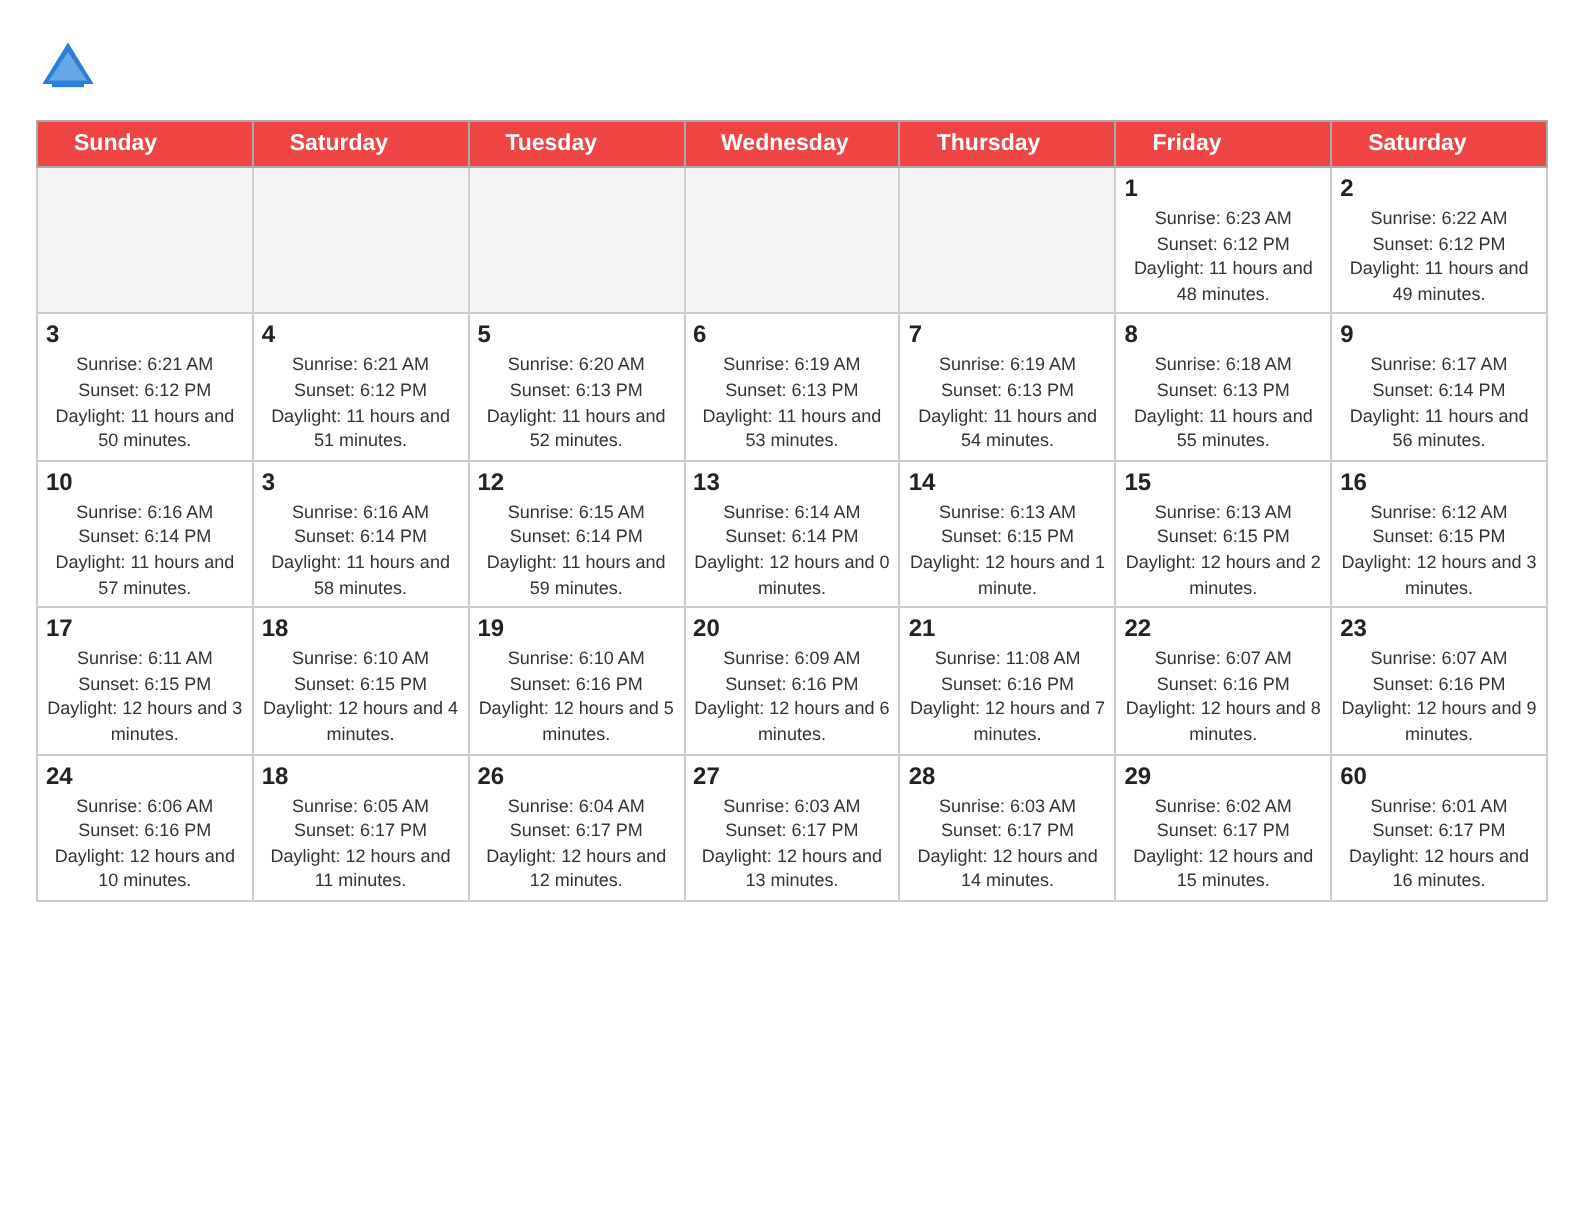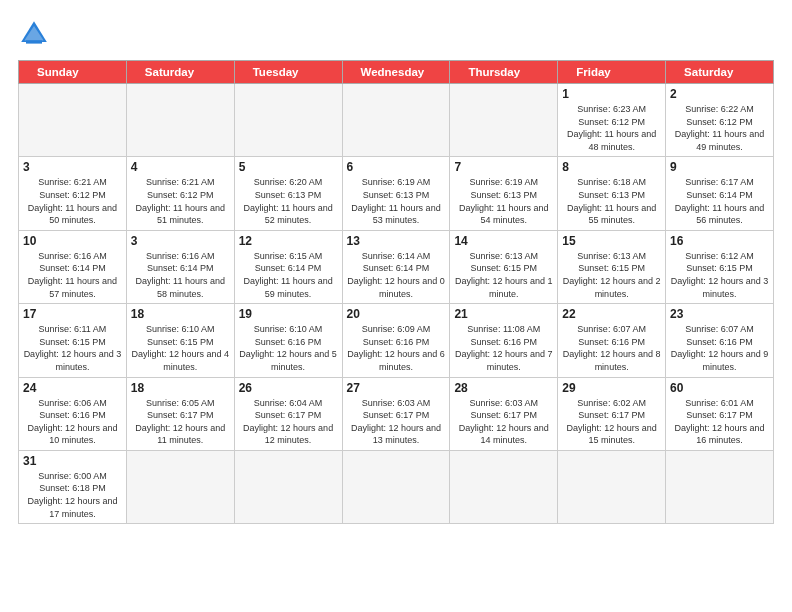--- a/index.html
+++ b/index.html
@@ -352,30 +352,15 @@
 and 15 minutes.</div>
           </td>
           <td>
             <span class="day-number">60</span>
             <div class="day-info">Sunrise: 6:01 AM
 Sunset: 6:17 PM
 Daylight: 12 hours
 and 16 minutes.</div>
           </td>
         </tr>
-        <tr>
-          <td class="last-row">
-            <span class="day-number">31</span>
-            <div class="day-info">Sunrise: 6:00 AM
-Sunset: 6:18 PM
-Daylight: 12 hours
-and 17 minutes.</div>
-          </td>
-          <td class="empty last-row"></td>
-          <td class="empty last-row"></td>
-          <td class="empty last-row"></td>
-          <td class="empty last-row"></td>
-          <td class="empty last-row"></td>
-          <td class="empty last-row"></td>
-        </tr>
       </tbody>
   </table>
 </div>
 
 </body></html>

